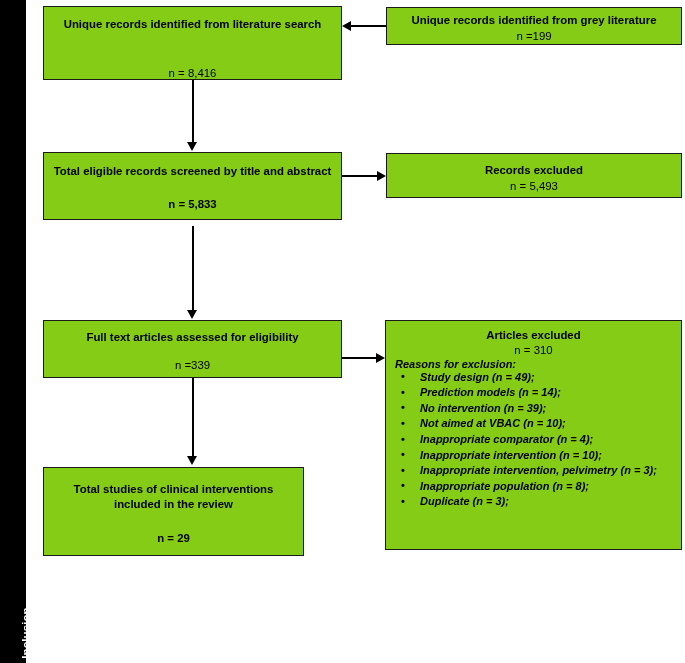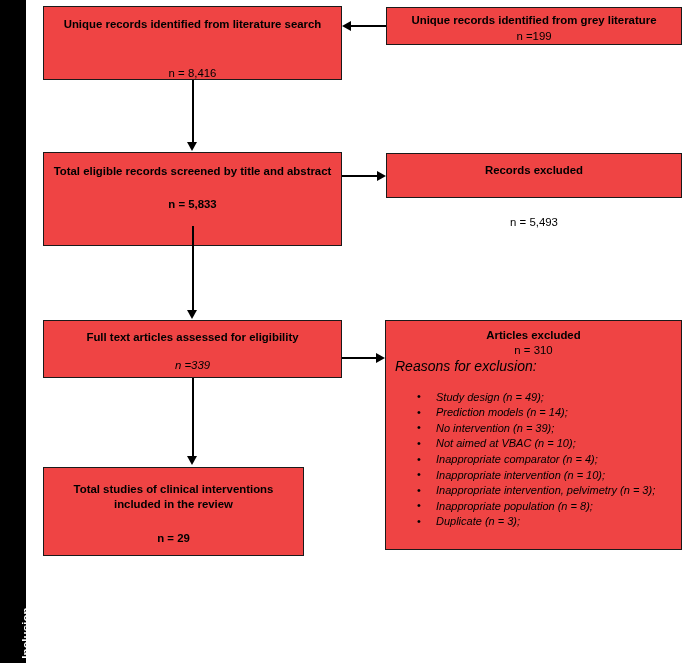--- a/index.html
+++ b/index.html
@@ -43,21 +43,21 @@
   .phase-label span {
     display: inline-block;
     transform: rotate(-90deg);
   }
 
   
   .pbox {
     position: absolute;
     box-sizing: border-box;
     border: 1.6px solid #1a1a1a;
-    background: #ef4444;
+    background: #84cc16;
   }
   .box-inner {
     width: 100%;
     height: 100%;
     box-sizing: border-box;
     display: flex;
     flex-direction: column;
     align-items: center;
     justify-content: flex-start;
   }
@@ -79,53 +79,54 @@
 
   
   #box-identified      { left: 43px;  top: 6px;   width: 299px; height: 74px; }
   #box-identified .box-inner { padding-top: 10px; }
   #box-identified .box-n     { margin-top: 35px; }
 
   #box-grey            { left: 386px; top: 7px;   width: 296px; height: 38px; }
   #box-grey .box-inner { padding-top: 5px; }
   #box-grey .box-n     { margin-top: 2px; }
 
-  #box-screened        { left: 43px;  top: 152px; width: 299px; height: 94px; }
+  #box-screened        { left: 43px;  top: 152px; width: 299px; height: 68px; }
   #box-screened .box-inner { padding-top: 11px; }
   #box-screened .box-n     { margin-top: 19px; font-weight: bold; }
 
   #box-rec-excluded    { left: 386px; top: 153px; width: 296px; height: 45px; }
-  #box-rec-excluded .box-inner { padding-top: 9px; gap: 36px; }
+  #box-rec-excluded .box-inner { padding-top: 9px; }
   #box-rec-excluded .box-n     { margin-top: 2px; }
 
   #box-fulltext        { left: 43px;  top: 320px; width: 299px; height: 58px; }
   #box-fulltext .box-inner { padding-top: 9px; }
-  #box-fulltext .box-n     { margin-top: 14px; font-style: italic; }
+  #box-fulltext .box-n     { margin-top: 14px; }
 
   #box-art-excluded    { left: 385px; top: 320px; width: 297px; height: 230px; }
   #box-art-excluded .box-inner { padding-top: 7px; align-items: stretch; }
   #box-art-excluded .box-title { text-align: center; }
   #box-art-excluded .box-n     { text-align: center; margin-top: 1px; }
 
   #box-included        { left: 43px;  top: 467px; width: 261px; height: 89px; }
   #box-included .box-inner { padding-top: 14px; }
   #box-included .box-n     { margin-top: 21px; }
 
   
   .reasons-head {
-    font-size: 14px;
+    font-size: 11px;
     font-style: italic;
-    font-weight: normal;
+    font-weight: bold;
     color: #000000;
     margin: 2px 0 0 9px;
   }
   ul.reasons {
     list-style: none;
-    margin: 16px;
+    margin: 0;
     padding: 0 4px 0 13px;
+    font-weight: bold;
   }
   ul.reasons li {
     position: relative;
     font-size: 11px;
     font-style: italic;
     color: #000000;
     line-height: 1.42;
     padding-left: 21px;
     white-space: nowrap;
   }

